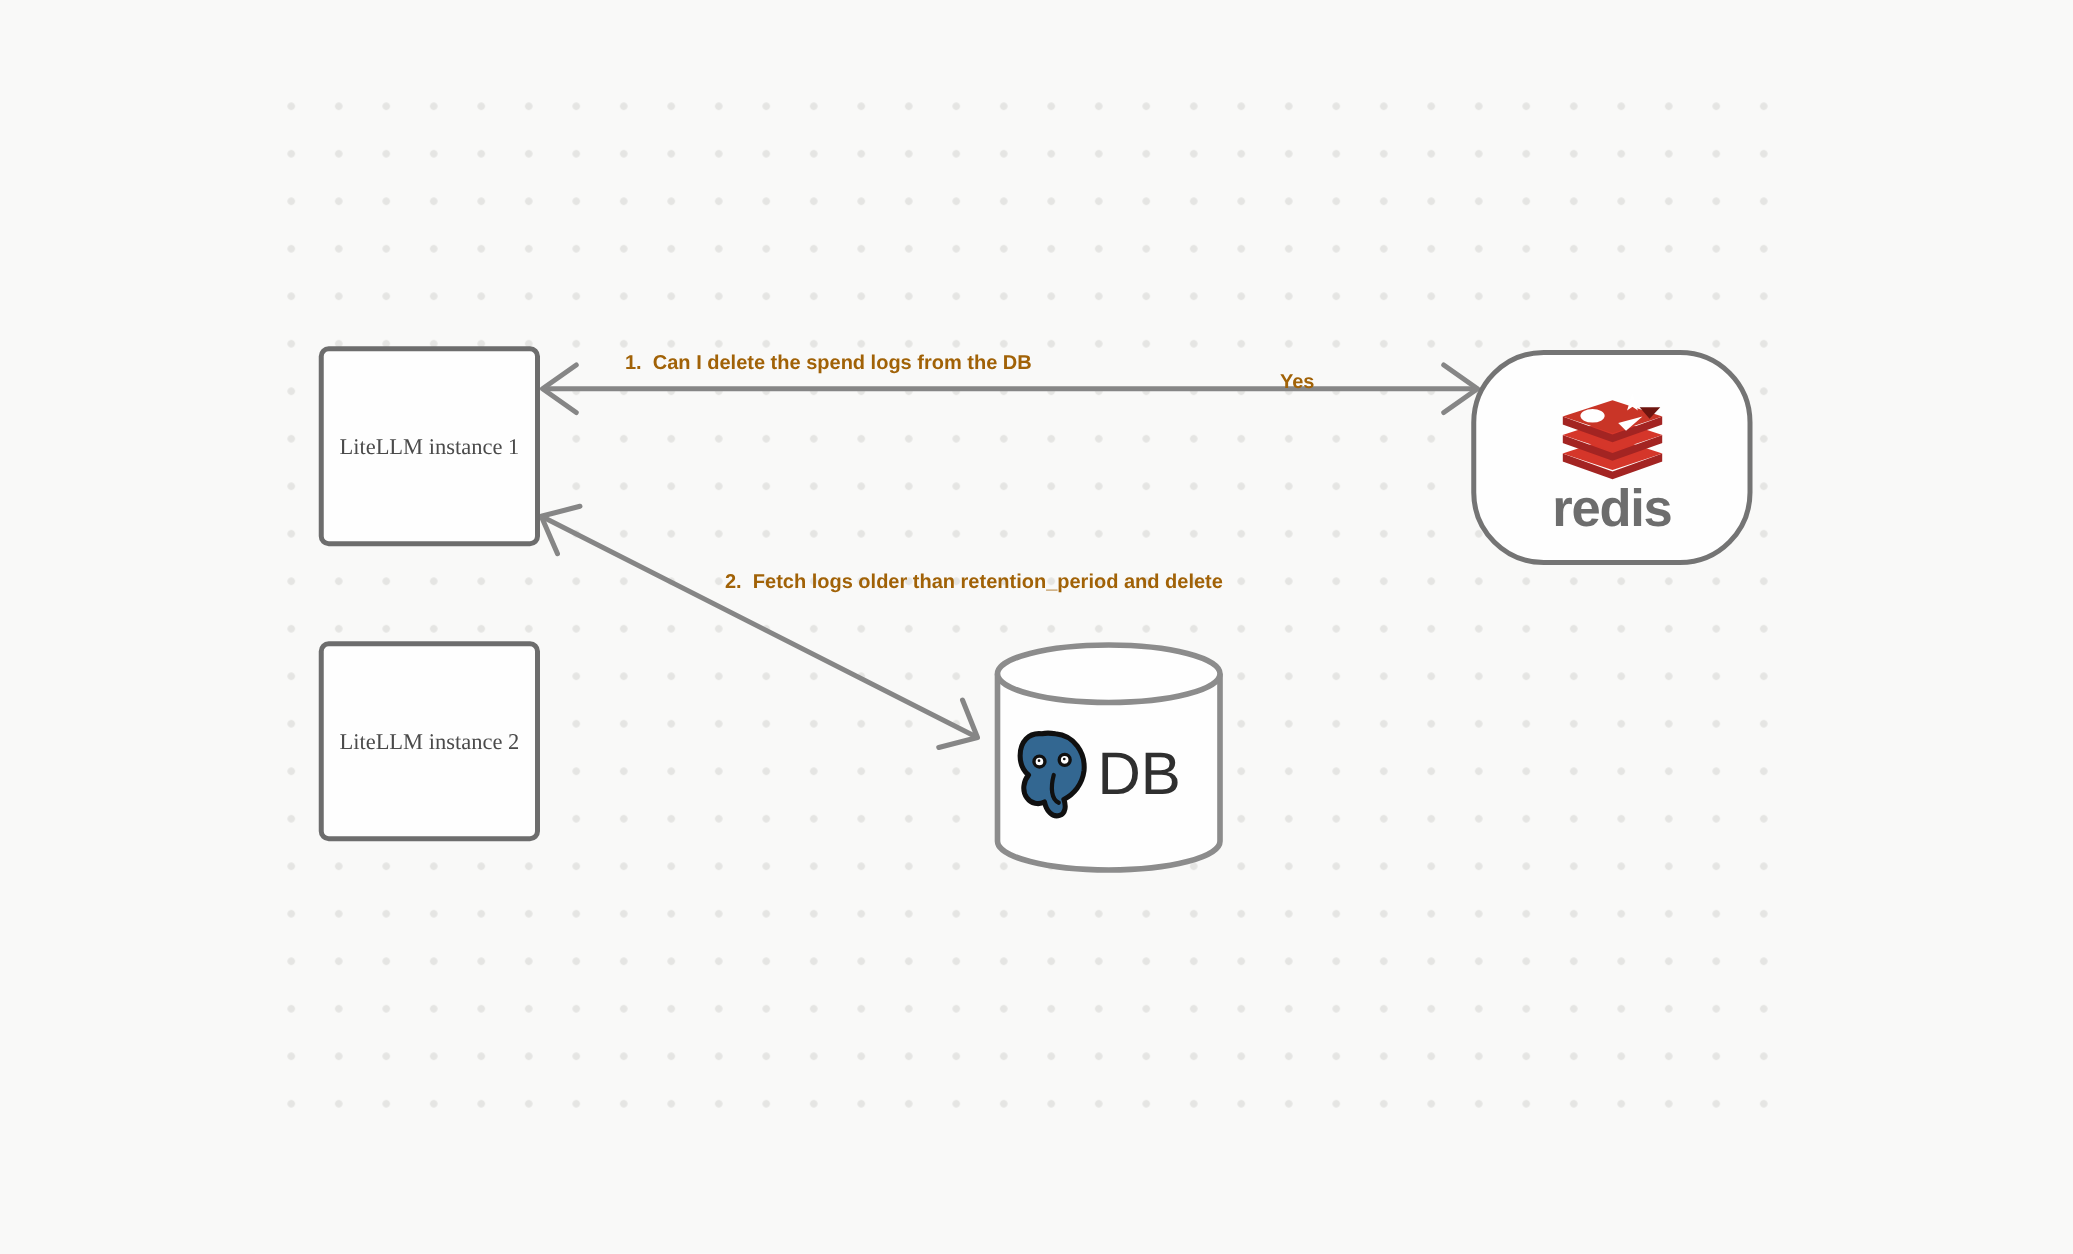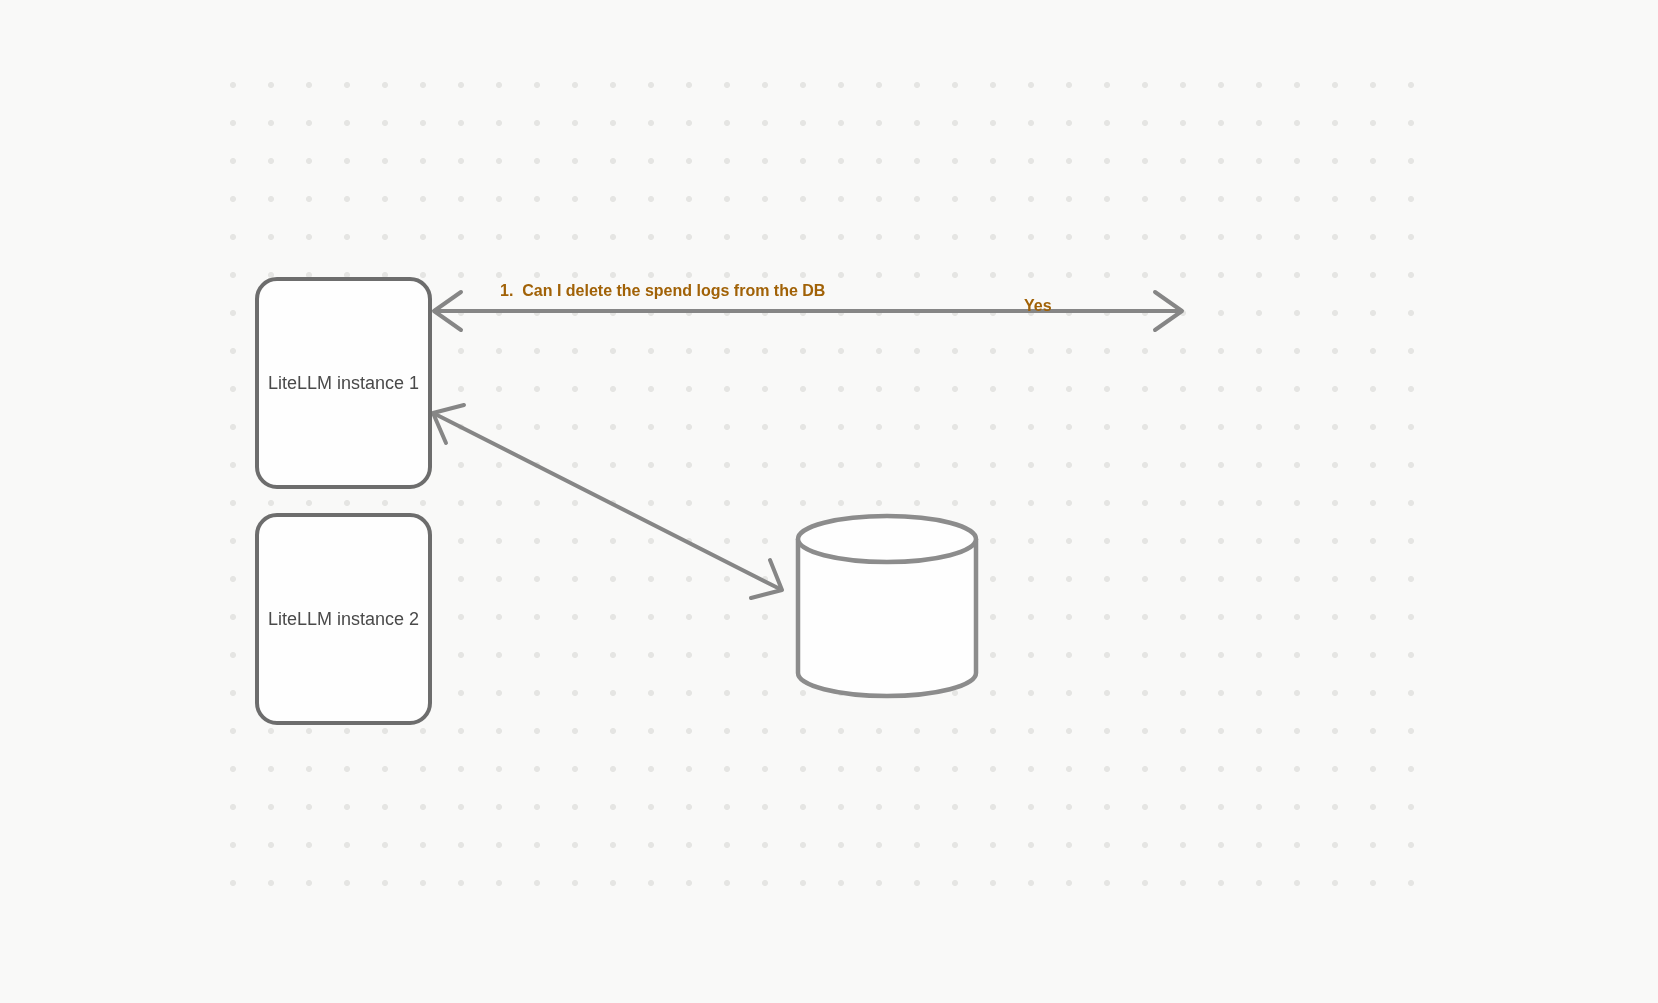--- a/index.html
+++ b/index.html
@@ -19,28 +19,29 @@
     top: 66px;
     width: 1216px;
     height: 836px;
     background-image: radial-gradient(circle, #e5e5e3 2.7px, rgba(229,229,227,0) 3.3px);
     background-size: 38px 38px;
   }
 
   .node-box {
     position: absolute;
     width: 177px;
-    height: 212px;
+    height: 160px;
     background: #fefefe;
     border: 4px solid #6d6d6d;
-    border-radius: 22px;
+    border-radius: 8px;
     box-sizing: border-box;
     display: flex;
     align-items: center;
     justify-content: center;
+    font-family: Liberation Serif, serif;
   }
   .node-box .node-label {
     font-size: 18px;
     color: #4a4a4a;
     text-align: center;
   }
 
   #box-instance-1 { left: 255px; top: 277px; }
   #box-instance-2 { left: 255px; top: 513px; align-items: center; }
   #box-instance-3 { left: 255px; top: 756px; }
@@ -135,21 +136,68 @@
 
   <div class="node-box" id="box-instance-1">
     <span class="node-label">LiteLLM instance 1</span>
   </div>
   <div class="node-box" id="box-instance-2">
     <span class="node-label">LiteLLM instance 2</span>
   </div>
 
   <div class="edge-label" id="edge1-label">1.  Can I delete the spend logs from the DB</div>
   <div class="edge-label" id="edge1-answer">Yes</div>
-
+  <div class="edge-label" id="edge2-label">2.  Fetch logs older than retention_period and delete</div>
+
+  <div class="redis-node">
+    <svg width="80" height="73" viewBox="0 -14 140 128">
+
+      <g>
+        <path d="M0,77 L70,102 L140,77 L140,88 L70,113 L0,88 Z" fill="#a32422"></path>
+        <path d="M0,77 L70,54 L140,77 L70,100 Z" fill="#d5362a"></path>
+      </g>
+
+      <g>
+        <path d="M0,51 L70,76 L140,51 L140,62 L70,87 L0,62 Z" fill="#a32422"></path>
+        <path d="M0,51 L70,28 L140,51 L70,74 Z" fill="#d5362a"></path>
+      </g>
+
+      <g>
+        <path d="M0,25 L70,50 L140,25 L140,36 L70,61 L0,36 Z" fill="#a32422"></path>
+        <path d="M0,25 L70,2 L140,25 L70,48 Z" fill="#c93527"></path>
+        <ellipse cx="42" cy="24" rx="17" ry="9.5" fill="#ffffff"></ellipse>
+        <polygon fill="#ffffff" points="98,-7 101.1,1.8 110.4,2 102.9,7.6 105.6,16.5 98,11.2 90.4,16.5 93.1,7.6 85.6,2 94.9,1.8"></polygon>
+        <polygon fill="#ffffff" points="78,34 112,25 89,45"></polygon>
+        <polygon fill="#6e150f" points="108,12 137,12 122,28"></polygon>
+      </g>
+    </svg>
+    <div class="redis-wordmark">redis</div>
+  </div>
 
   <svg class="db-cylinder" width="190" height="190" viewBox="0 0 190 190">
     <path d="M6,28 L6,162 A89,23 0 0 0 184,162 L184,28" fill="#fefefe" stroke="#8c8c8c" stroke-width="4.5"></path>
     <ellipse cx="95" cy="28" rx="89" ry="23" fill="#fefefe" stroke="#8c8c8c" stroke-width="4.5"></ellipse>
   </svg>
 
+  <div class="db-content">
+    <svg width="74" height="74" viewBox="0 0 100 110">
+      <g stroke="#101010" stroke-width="6" stroke-linejoin="round" stroke-linecap="round">
+        <path fill="#336791" d="M36,6
+          C20,4 10,16 10,32
+          C10,42 14,50 20,55
+          C14,62 12,74 18,82
+          C23,89 32,91 39,87
+          C41,97 48,106 57,103
+          C64,101 65,92 62,84
+          C74,78 84,66 86,50
+          C88,28 74,8 52,6
+          C46,5 40,5 36,6 Z"></path>
+        <path fill="none" stroke-width="5" d="M50,55 C46,70 47,84 56,88"></path>
+        <circle cx="33" cy="39" r="6.5" fill="#ffffff" stroke-width="4"></circle>
+        <circle cx="63" cy="37" r="6.5" fill="#ffffff" stroke-width="4"></circle>
+        <circle cx="32.5" cy="38" r="1.6" fill="#101010" stroke="none"></circle>
+        <circle cx="62.5" cy="36" r="1.6" fill="#101010" stroke="none"></circle>
+      </g>
+    </svg>
+    <span class="db-label">DB</span>
+  </div>
 
 </div>
 
 </body></html>

